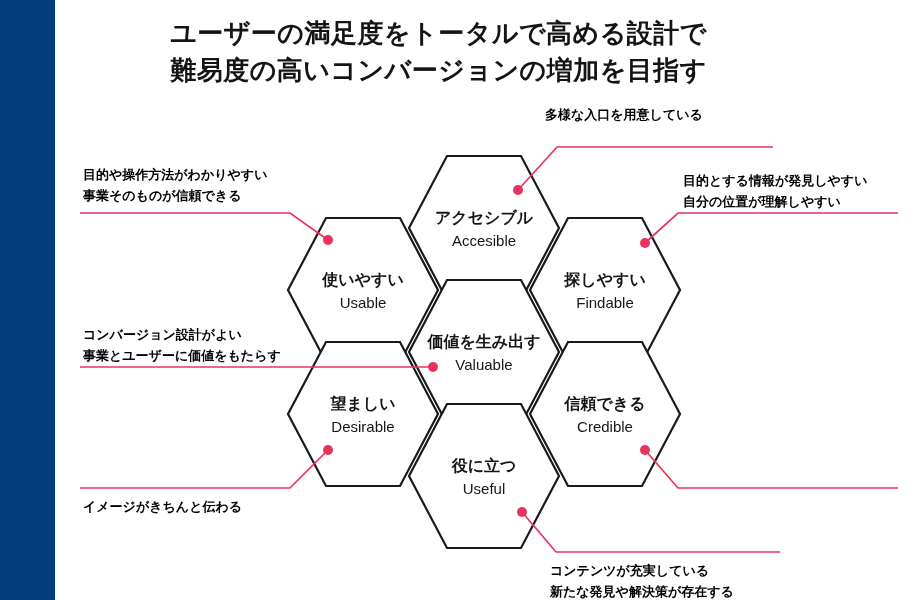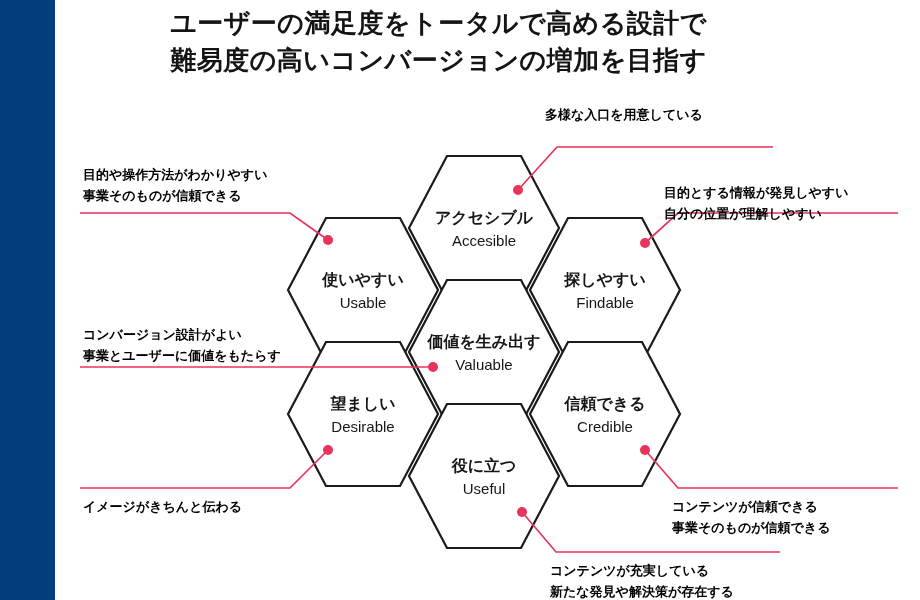--- a/index.html
+++ b/index.html
@@ -28,21 +28,21 @@
     width: 55px;
     height: 600px;
     background: #043D7B;
   }
   .title-block {
     position: absolute;
     left: 55px;
     top: 0;
     width: 767px;
     text-align: center;
-    padding-top: 5px;
+    padding-top: 15px;
   }
   .title-line {
     font-size: 26px;
     font-weight: bold;
     color: #141414;
     letter-spacing: 0.5px;
     line-height: 37px;
     white-space: nowrap;
   }
   svg.canvas {
@@ -162,37 +162,33 @@
 
   <div class="note" style="left:545px; top:104px;">
     <div>多様な入口を用意している</div>
   </div>
 
   <div class="note" style="left:83px; top:164px;">
     <div>目的や操作方法がわかりやすい</div>
     <div>事業そのものが信頼できる</div>
   </div>
 
-  <div class="note" style="left:664px; top:170px;margin-top:12px;">
+  <div class="note" style="left:683px; top:170px;">
     <div>目的とする情報が発見しやすい</div>
     <div>自分の位置が理解しやすい</div>
   </div>
 
   <div class="note" style="left:83px; top:324px;">
     <div>コンバージョン設計がよい</div>
     <div>事業とユーザーに価値をもたらす</div>
   </div>
 
   <div class="note" style="left:83px; top:496px;">
     <div>イメージがきちんと伝わる</div>
   </div>
 
-  <div class="note" style="left:672px; top:496px;">
-    <div>コンテンツが信頼できる</div>
-    <div>事業そのものが信頼できる</div>
-  </div>
 
   <div class="note" style="left:550px; top:560px;">
     <div>コンテンツが充実している</div>
     <div>新たな発見や解決策が存在する</div>
   </div>
 
 </div>
 
 </body></html>

